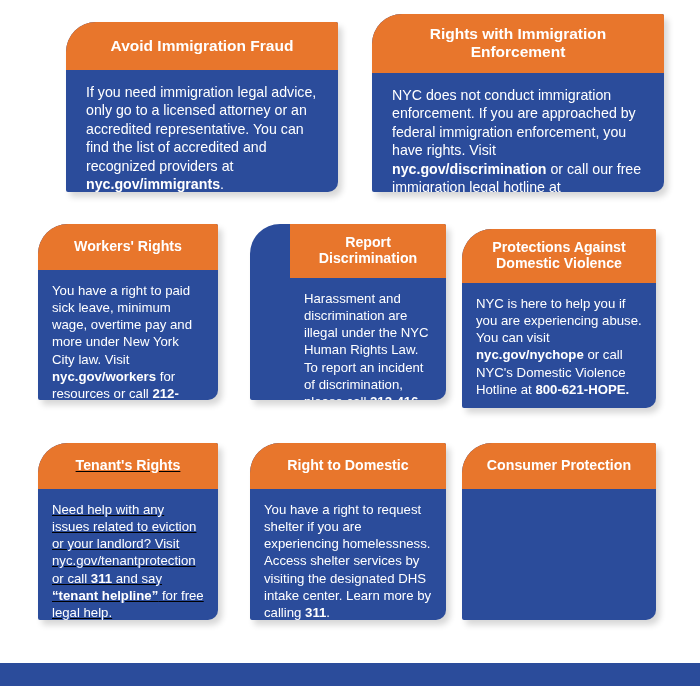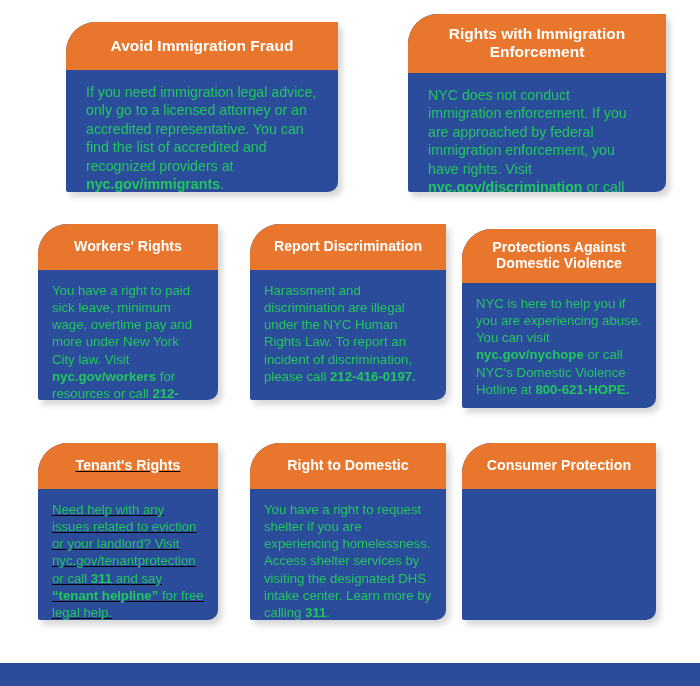--- a/index.html
+++ b/index.html
@@ -44,21 +44,21 @@
     text-align: center;
     line-height: 1.16;
     display: flex;
     align-items: center;
     justify-content: center;
     box-sizing: border-box;
     flex: 0 0 auto;
   }
 
   .card-body {
-    color: #22c55e;
+    color: #ffffff;
     line-height: 1.30;
     box-sizing: border-box;
     flex: 1 1 auto;
   }
 
   .card-body b {
     font-weight: bold;
   }
 
   
@@ -98,35 +98,35 @@
 
 <div id="board">
 
   <div class="row1">
 
     <div class="card" style="left:66px; top:22px; width:272px; height:170px;">
       <div class="card-header">Avoid Immigration Fraud</div>
       <div class="card-body">If you need immigration legal advice, only go to a licensed attorney or an accredited representative. You can find the list of accredited and recognized providers at <b>nyc.gov/immigrants</b>.</div>
     </div>
 
-    <div class="card" style="left:372px; top:14px; width:258px; height:178px;margin-left:36px;">
+    <div class="card" style="left:372px; top:14px; width:292px; height:178px;">
       <div class="card-header">Rights with Immigration Enforcement</div>
       <div class="card-body">NYC does not conduct immigration enforcement. If you are approached by federal immigration enforcement, you have rights. Visit <b>nyc.gov/discrimination</b> or call our free immigration legal hotline at </div>
     </div>
 
   </div>
 
   <div class="rowN">
 
     <div class="card" style="left:38px; top:224px; width:180px; height:176px;">
       <div class="card-header">Workers' Rights</div>
       <div class="card-body">You have a right to paid sick leave, minimum wage, overtime pay and more under New York City law. Visit <b>nyc.gov/workers</b> for resources or call <b>212-436-0381.</b></div>
     </div>
 
-    <div class="card" style="left:250px; top:224px; width:196px; height:176px;">
+    <div class="card" style="left:250px; top:224px; width:196px; height:176px;padding-left:40px;">
       <div class="card-header">Report Discrimination</div>
       <div class="card-body">Harassment and discrimination are illegal under the NYC Human Rights Law. To report an incident of discrimination, please call <b>212-416-0197.</b></div>
     </div>
 
     <div class="card" style="left:462px; top:221px; width:194px; height:179px;margin-top:8px;">
       <div class="card-header">Protections Against Domestic Violence</div>
       <div class="card-body">NYC is here to help you if you are experiencing abuse. You can visit <b>nyc.gov/nychope</b> or call NYC's Domestic Violence Hotline at <b>800-621-HOPE.</b></div>
     </div>
 
   </div>

